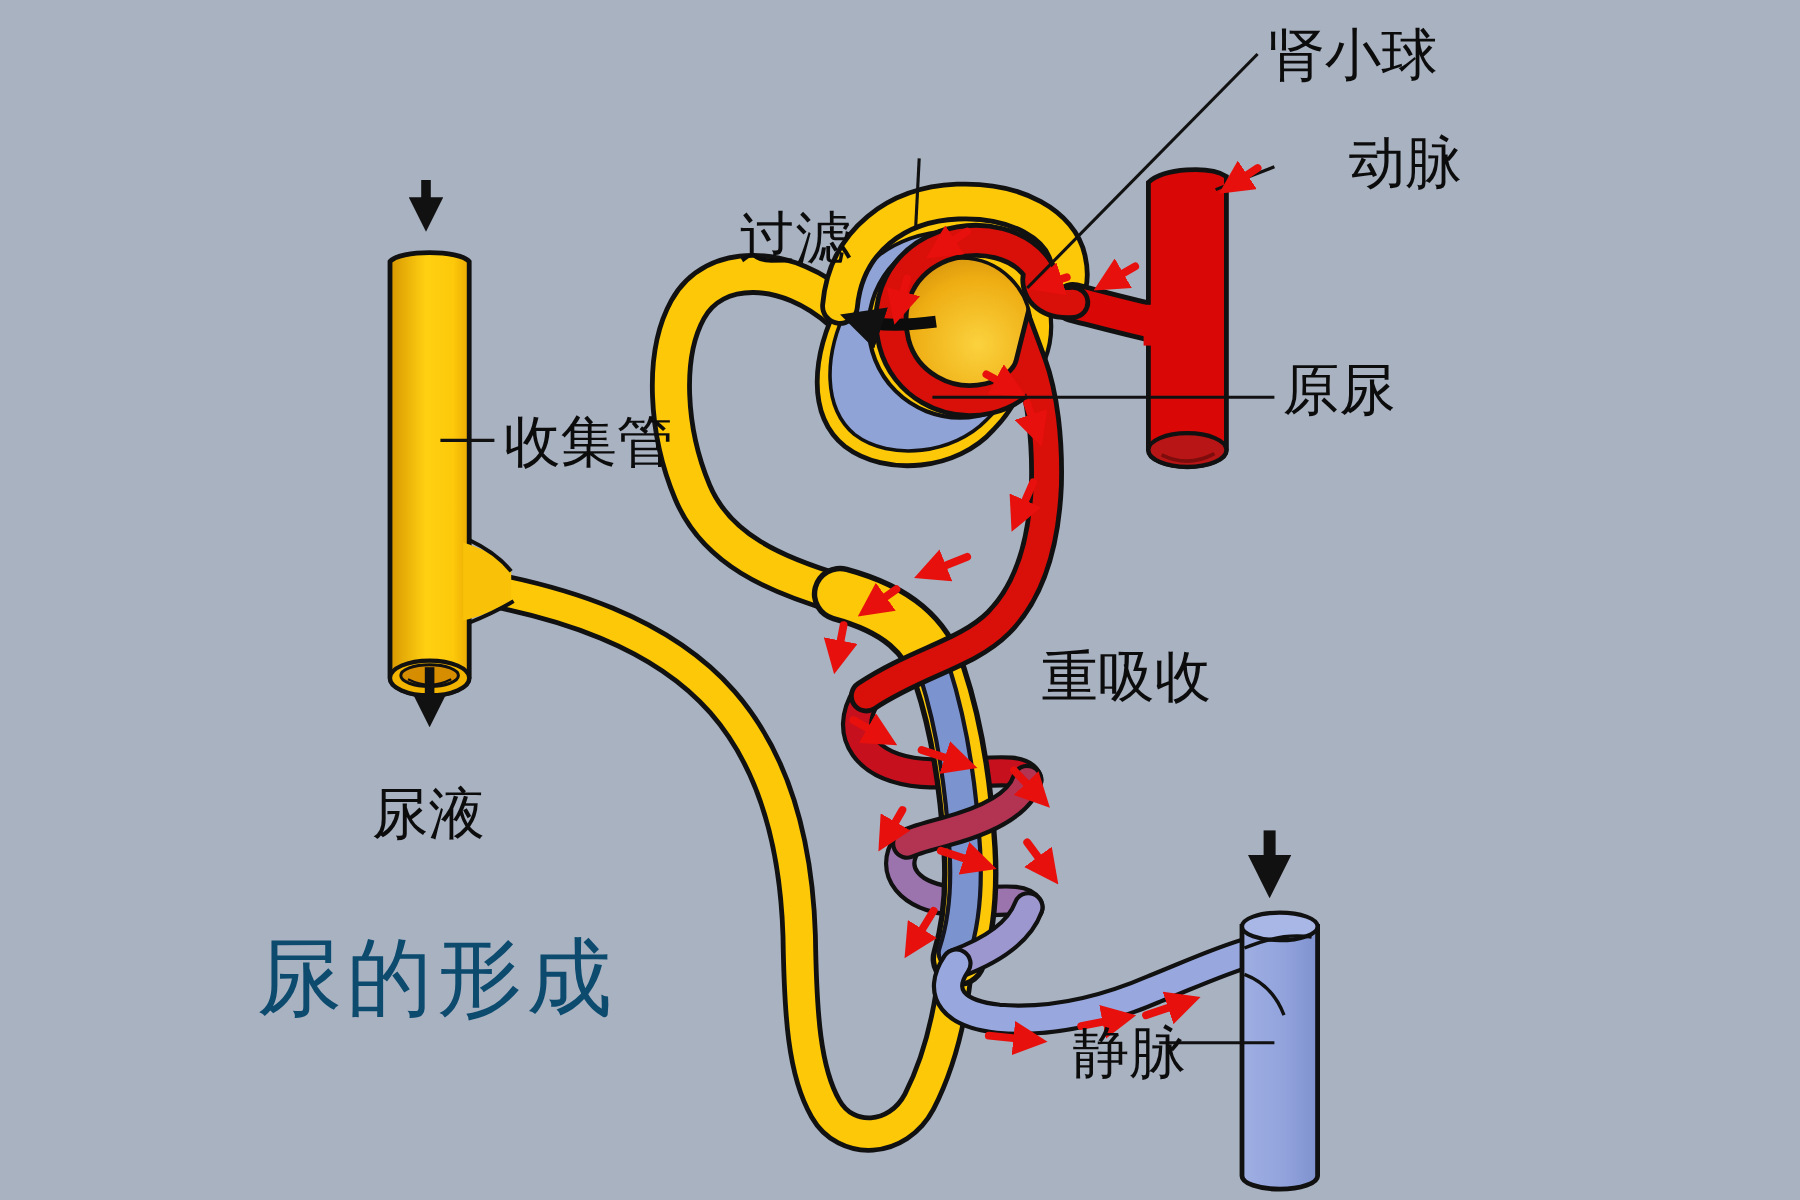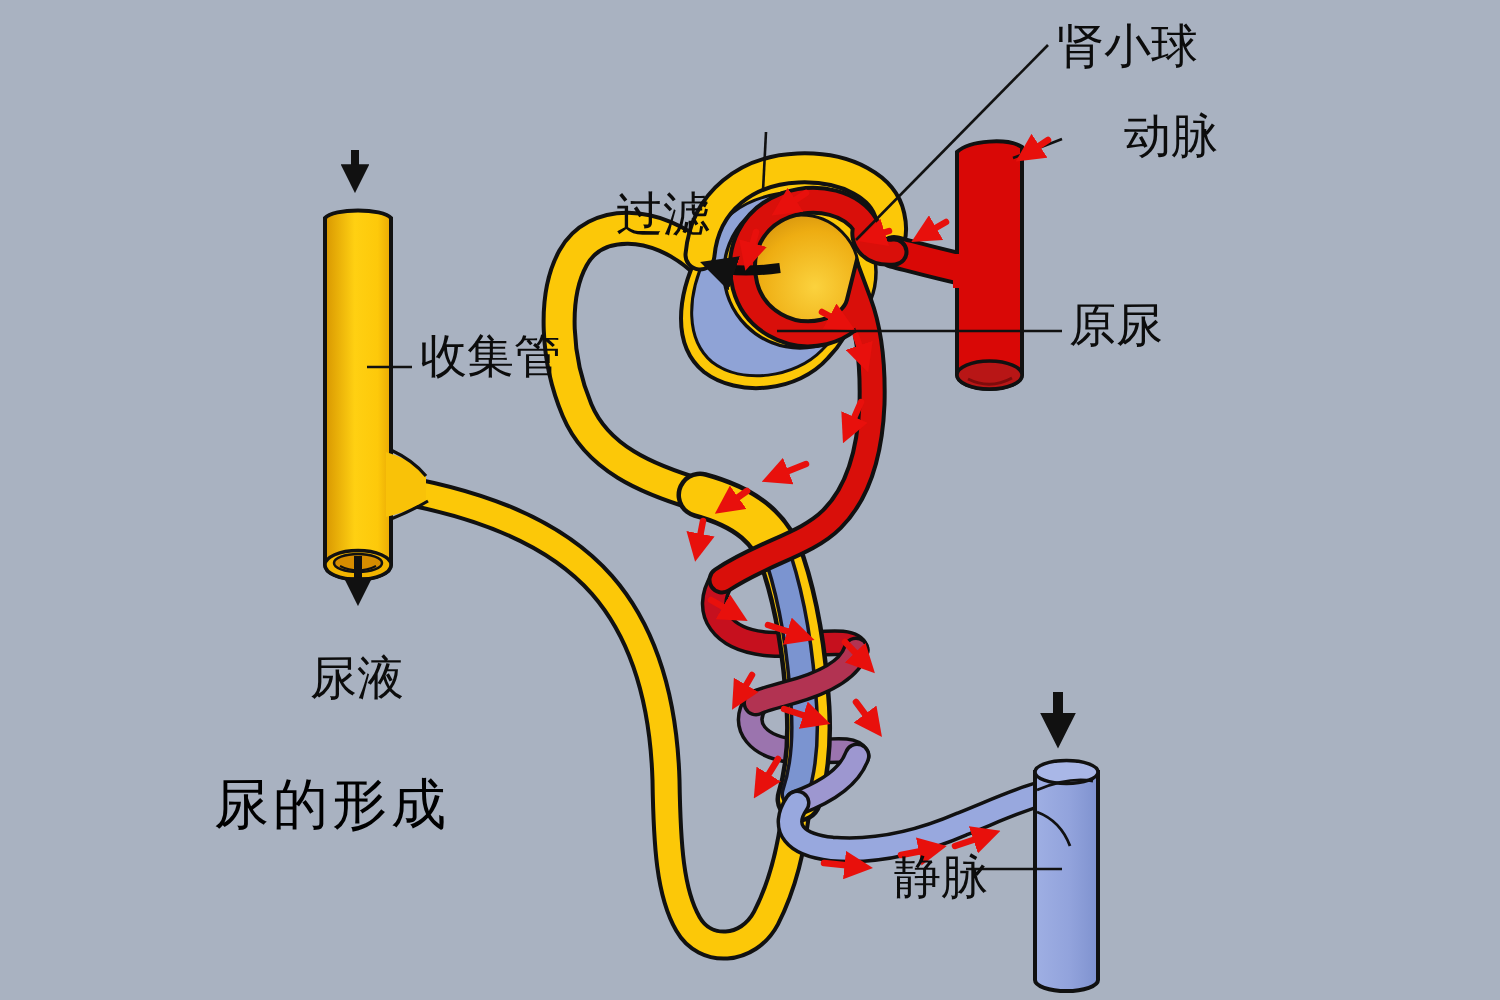--- a/index.html
+++ b/index.html
@@ -1,20 +1,20 @@
 <!DOCTYPE html>
 <html><head>
 <meta charset="utf-8">
 <style>
   html,body{margin:0;padding:0;background:#8d97a8;}
   .stage{position:relative;width:1500px;height:1000px;background:#a9b2c1;overflow:hidden;
          font-family:"Liberation Sans","DejaVu Sans",sans-serif;}
   .stage svg{position:absolute;left:0;top:0;}
   .lbl{position:absolute;color:#0c0c0c;font-size:47px;line-height:1.1;white-space:nowrap;}
-  .ttl{position:absolute;color:#000000;font-size:55px;letter-spacing:4px;white-space:nowrap;}
+  .ttl{position:absolute;color:#0c4a6e;font-size:71px;letter-spacing:4px;white-space:nowrap;}
 </style>
 </head>
 <body>
 
 <div class="stage">
 
 <svg width="1500" height="1000" viewBox="0 0 1500 1000">
   <defs>
     <linearGradient id="ductGrad" x1="0" y1="0" x2="1" y2="0">
       <stop offset="0" stop-color="#d89701"></stop>
@@ -148,21 +148,22 @@
     <path d="M 845 642 L 868 666" marker-end="url(#redHead)"></path>
     <path d="M 856 702 L 876 729" marker-end="url(#redHead)"></path>
     <path d="M 778 759 L 759 790" marker-end="url(#redHead)"></path>
     <path d="M 824 863 L 863 867" marker-end="url(#redHead)"></path>
     <path d="M 901 855 L 937 848" marker-end="url(#redHead)"></path>
     <path d="M 955 846 L 991 834" marker-end="url(#redHead)"></path>
   </g>
 </svg>
 
 <div class="lbl" style="left:1057px;top:20px">肾小球</div>
-<div class="lbl" style="left:616px;top:188px">过滤</div>
+<div class="lbl" style="left:616px;top:172px">过滤</div>
 <div class="lbl" style="left:1124px;top:110px">动脉</div>
 <div class="lbl" style="left:1069px;top:299px">原尿</div>
-<div class="lbl" style="left:420px;top:330px">收集管</div>
+<div class="lbl" style="left:420px;top:342px">收集管</div>
 <div class="lbl" style="left:310px;top:652px">尿液</div>
+<div class="lbl" style="left:868px;top:538px">重吸收</div>
 <div class="lbl" style="left:894px;top:851px">静脉</div>
 <div class="ttl" style="left:214px;top:768px">尿的形成</div>
 
 </div>
 
 </body></html>

